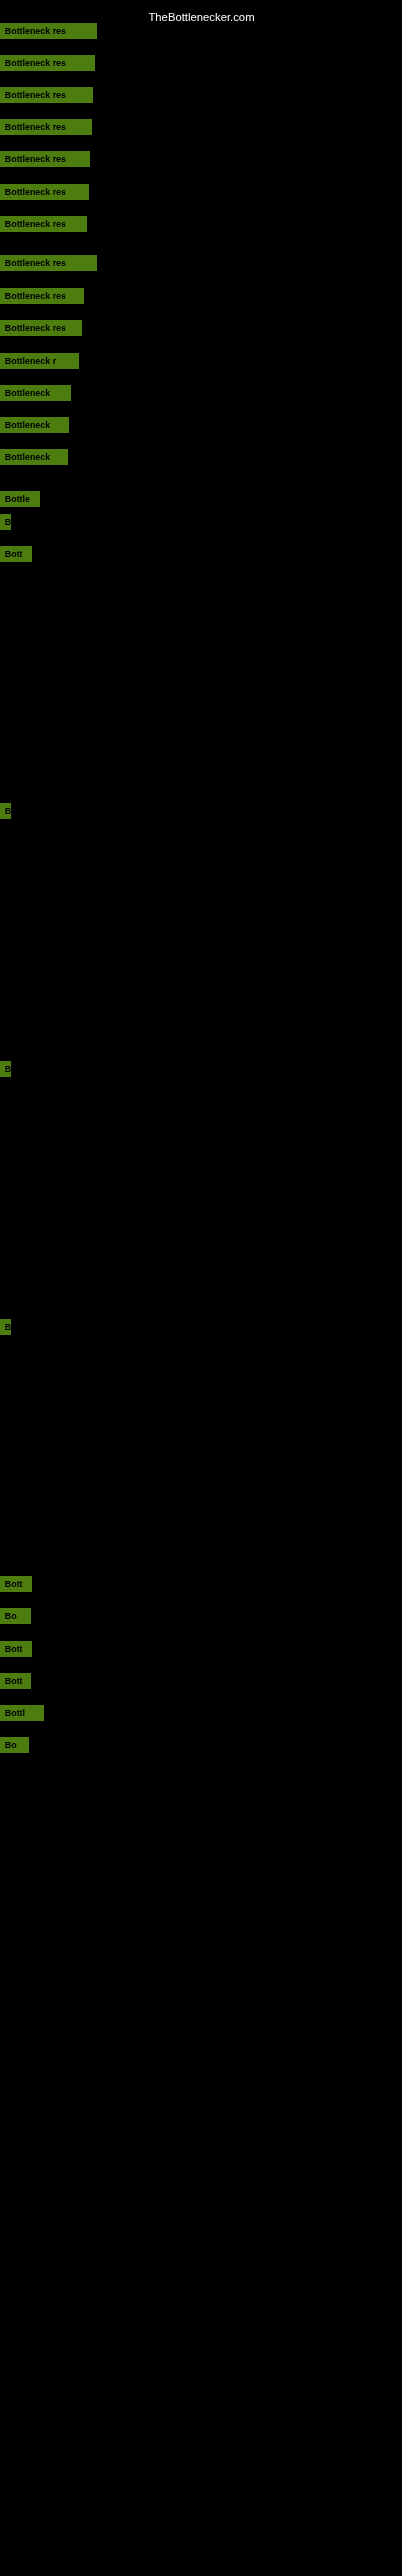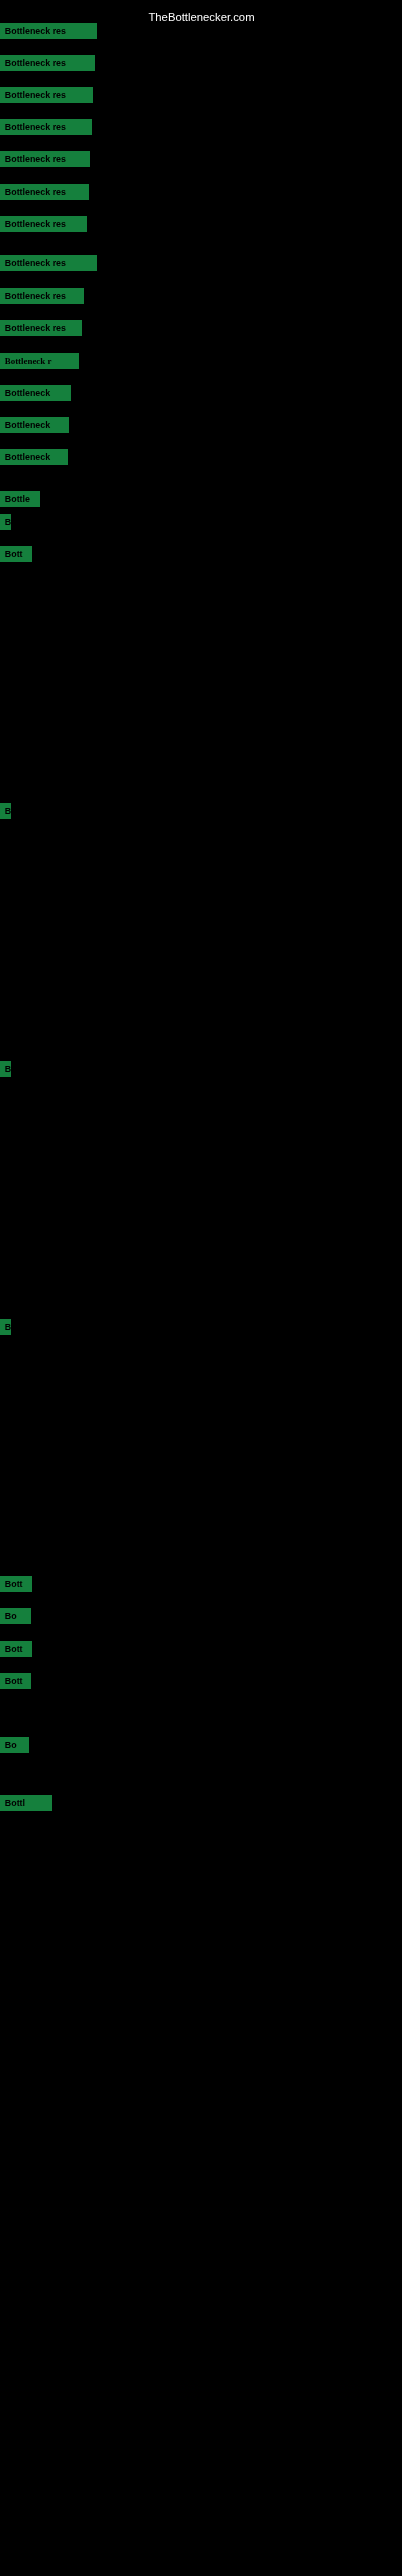--- a/index.html
+++ b/index.html
@@ -22,21 +22,21 @@
       text-align: center;
       padding: 11px 0;
       position: absolute;
       top: 0;
       width: 100%;
     }
 
     .bottleneck-item {
       position: absolute;
       left: 0;
-      background-color: #15803d;
+      background-color: #4d7c0f;
       color: #000;
       font-size: 8.9px;
       font-weight: bold;
       padding: 3.2px 4.8px;
       white-space: nowrap;
       overflow: hidden;
     }
   </style>
 </head>
 <body>
@@ -46,29 +46,29 @@
 <div class="bottleneck-item" style="top: 22.5px; width: 97px;">Bottleneck res</div>
 <div class="bottleneck-item" style="top: 55px; width: 95px;">Bottleneck res</div>
 <div class="bottleneck-item" style="top: 87px; width: 93px;">Bottleneck res</div>
 <div class="bottleneck-item" style="top: 119px; width: 92px;">Bottleneck res</div>
 <div class="bottleneck-item" style="top: 151px; width: 90px;">Bottleneck res</div>
 <div class="bottleneck-item" style="top: 184px; width: 89px;">Bottleneck res</div>
 <div class="bottleneck-item" style="top: 216px; width: 87px;">Bottleneck res</div>
 <div class="bottleneck-item" style="top: 255px; width: 97px;">Bottleneck res</div>
 <div class="bottleneck-item" style="top: 288px; width: 84px;">Bottleneck res</div>
 <div class="bottleneck-item" style="top: 320px; width: 82px;">Bottleneck res</div>
-<div class="bottleneck-item" style="top: 353px; width: 79px; font-family: Liberation Serif, serif;">Bottleneck r</div>
+<div class="bottleneck-item" style="top: 353px; width: 79px;">Bottleneck r</div>
 <div class="bottleneck-item" style="top: 385px; width: 71px;">Bottleneck</div>
 <div class="bottleneck-item" style="top: 417px; width: 69px;">Bottleneck</div>
 <div class="bottleneck-item" style="top: 449px; width: 68px;">Bottleneck</div>
 <div class="bottleneck-item" style="top: 491px; width: 40px;">Bottle</div>
 <div class="bottleneck-item" style="top: 514px; width: 11.3px;">B</div>
 <div class="bottleneck-item" style="top: 546px; width: 32px;">Bott</div>
 <div class="bottleneck-item" style="top: 803px; width: 11.3px;">B</div>
 <div class="bottleneck-item" style="top: 1061px; width: 11.3px;">B</div>
 <div class="bottleneck-item" style="top: 1319px; width: 11.3px;">B</div>
 <div class="bottleneck-item" style="top: 1576px; width: 32px;">Bott</div>
 <div class="bottleneck-item" style="top: 1608px; width: 31px;">Bo</div>
 <div class="bottleneck-item" style="top: 1641px; width: 32px;">Bott</div>
 <div class="bottleneck-item" style="top: 1673px; width: 31px;">Bott</div>
-<div class="bottleneck-item" style="top: 1795px; width: 52px;">Bottl</div>
+<div class="bottleneck-item" style="top: 1705px; width: 44px;">Bottl</div>
 <div class="bottleneck-item" style="top: 1737px; width: 29px;">Bo</div>
 
 
 </body></html>

